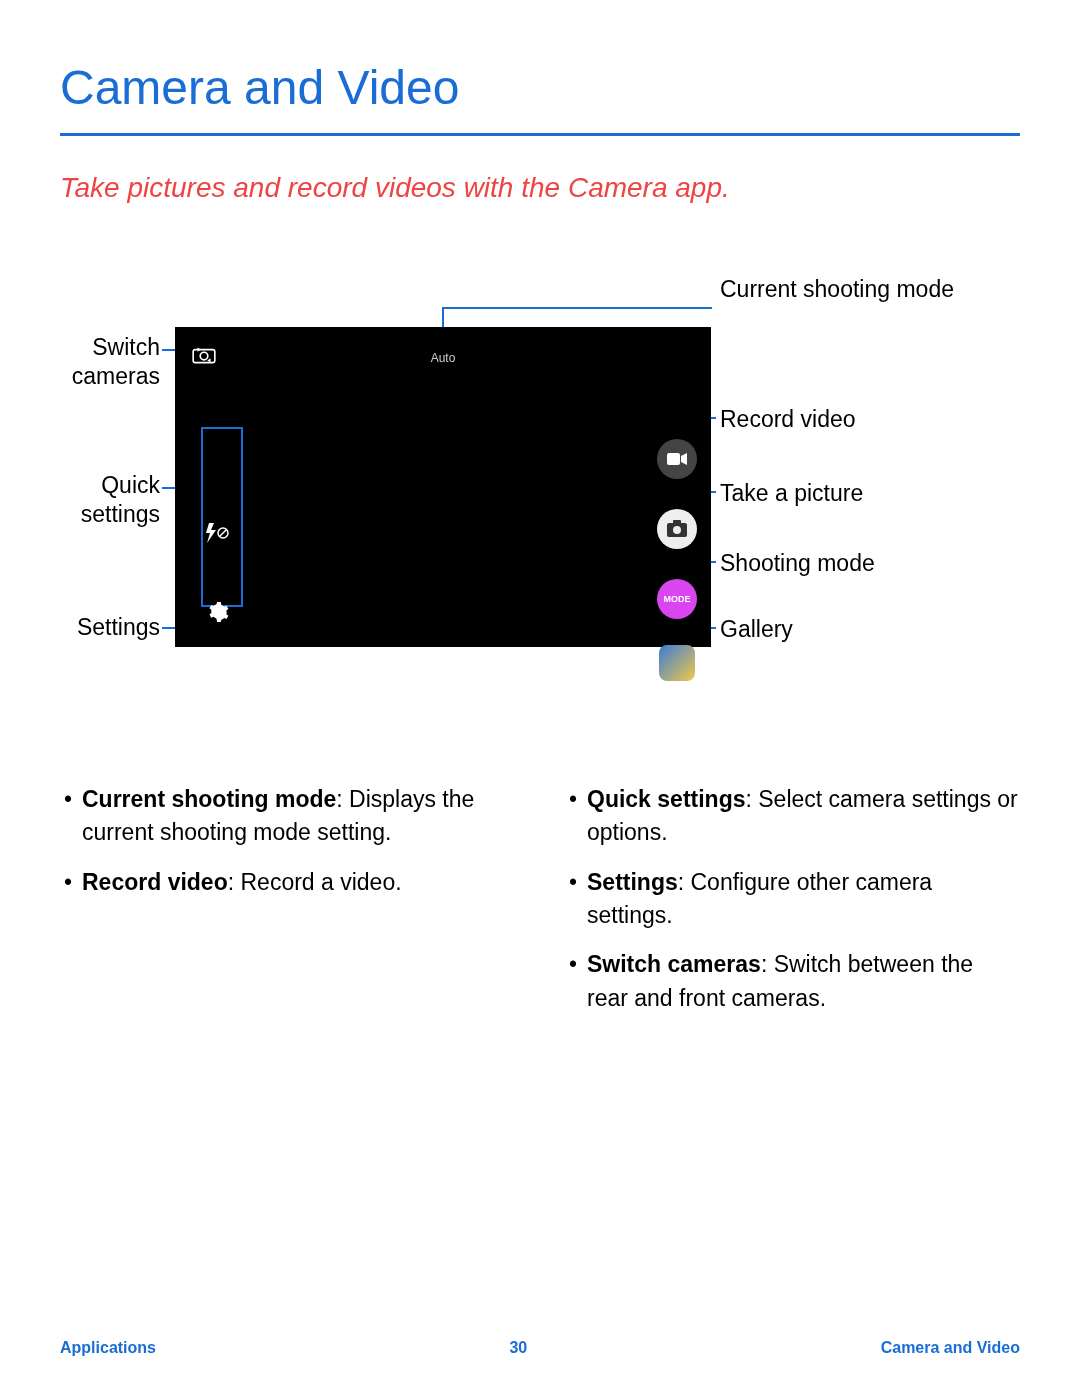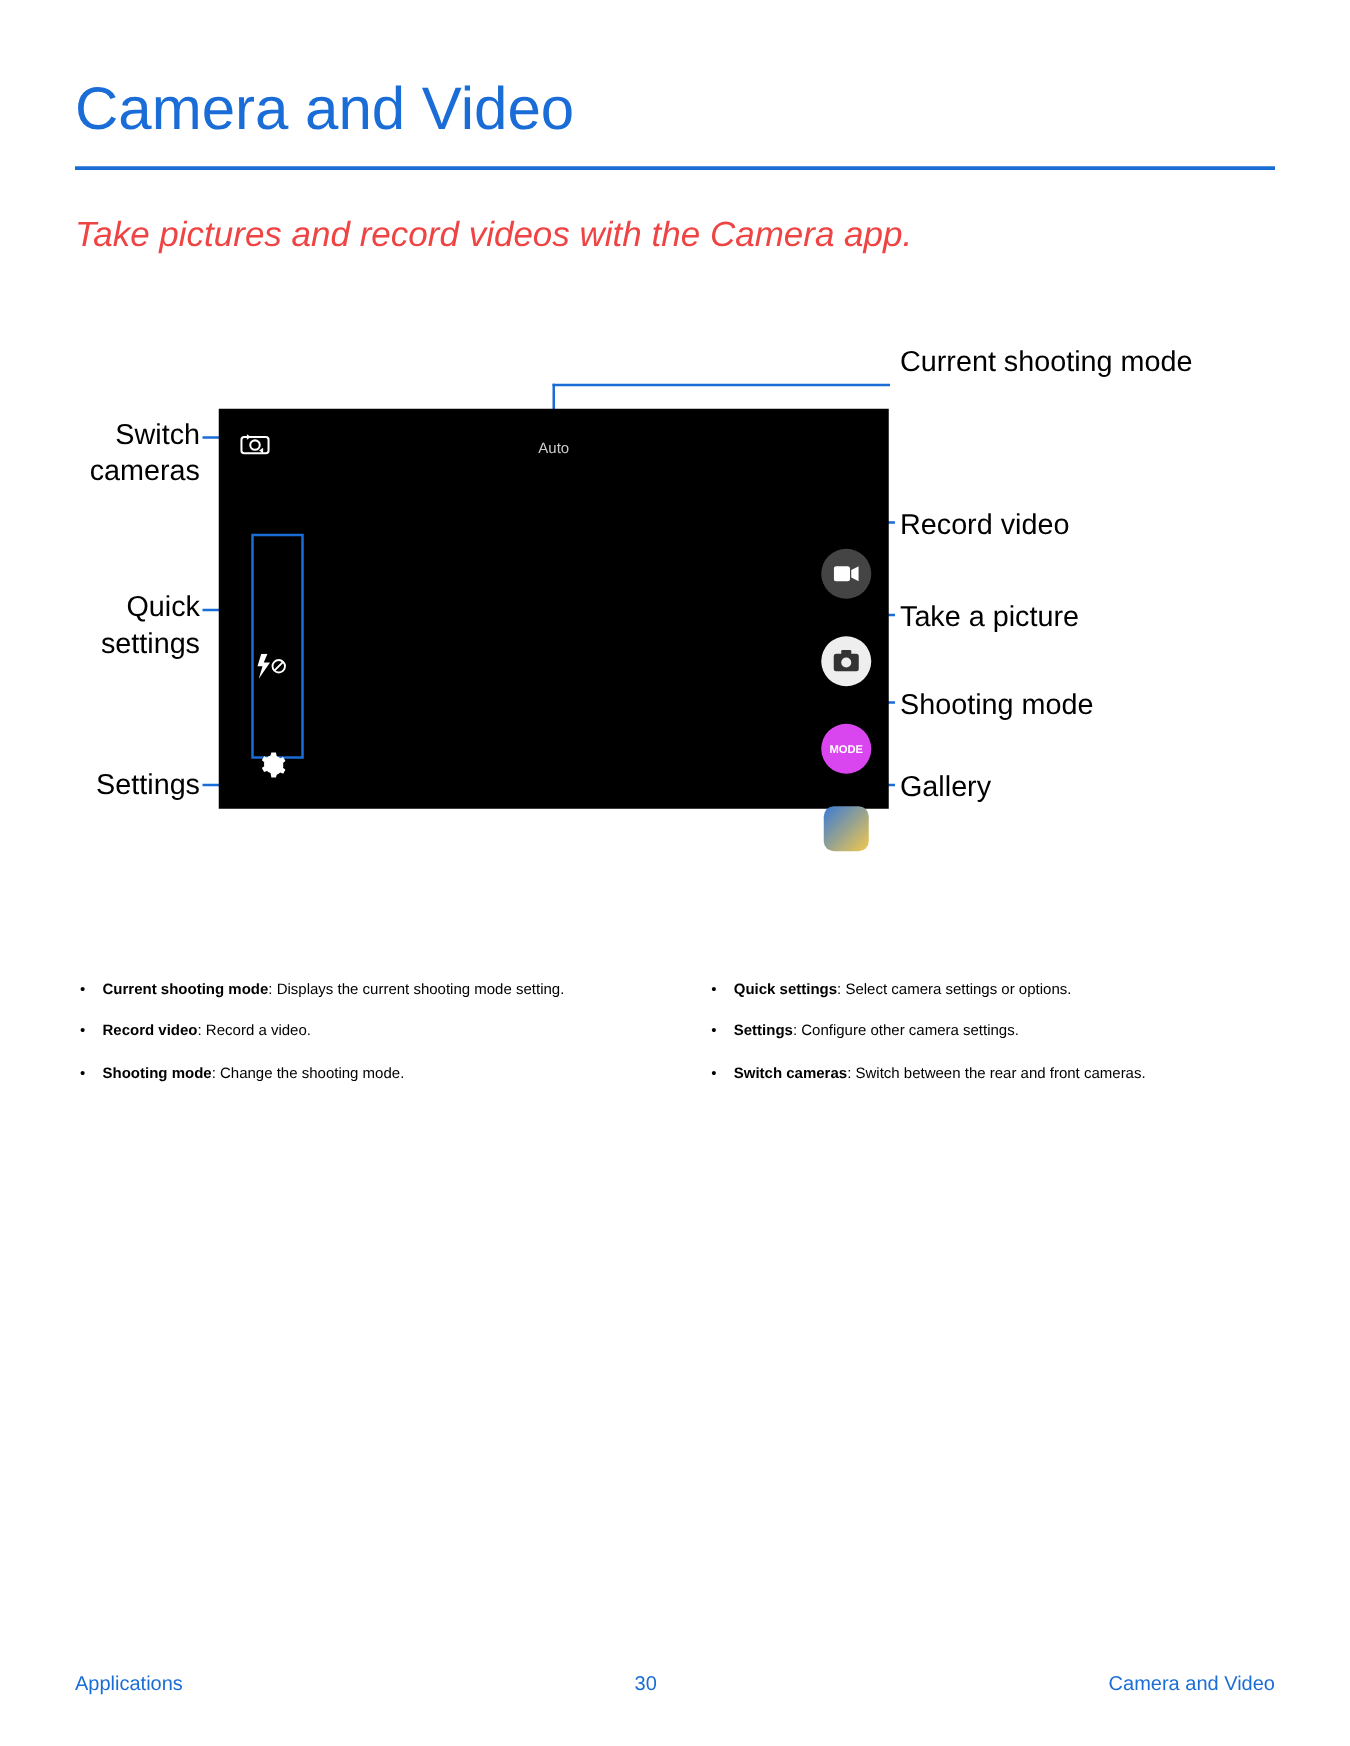--- a/index.html
+++ b/index.html
@@ -105,37 +105,38 @@
     line-height: 1.25;
   }
   .callout.left { text-align: right; }
   .line {
     position: absolute;
     background: #1a6dd6;
   }
   .desc-columns {
     display: flex;
     gap: 50px;
-    font-size: 12px;
+    font-size: 23px;
     line-height: 1.45;
   }
   .desc-col { flex: 1; }
   .desc-col ul { list-style: none; padding-left: 4px; }
   .desc-col li { margin-bottom: 16px; position:relative; padding-left:18px; }
   .desc-col li::before { content:"•"; position:absolute; left:0; }
   .desc-col b { font-weight: bold; }
   .footer {
     position: absolute;
     bottom: 40px;
     left: 60px;
     right: 60px;
     display: flex;
     justify-content: space-between;
     color: #1a6dd6;
     font-size: 16px;
+    font-weight: bold;
   }
 </style>
 </head>
 <body>
 
 <div class="page">
   <h1 class="title">Camera and Video</h1>
   <hr class="rule">
   <p class="subtitle">Take pictures and record videos with the Camera app.</p>
 
@@ -201,21 +202,20 @@
       <div class="right-btn mode-btn">MODE</div>
       <div class="right-btn gallery-btn"></div>
     </div>
   </div>
 
   <div class="desc-columns">
     <div class="desc-col">
       <ul>
         <li><b>Current shooting mode</b><span>: Displays the current shooting mode setting.</span></li>
         <li><b>Record video</b><span>: Record a video.</span></li>
-        <li><b>Shooting mode</b><span>: Change the shooting mode.</span></li>
       </ul>
     </div>
     <div class="desc-col">
       <ul>
         <li><b>Quick settings</b><span>: Select camera settings or options.</span></li>
         <li><b>Settings</b><span>: Configure other camera settings.</span></li>
         <li><b>Switch cameras</b><span>: Switch between the rear and front cameras.</span></li>
       </ul>
     </div>
   </div>

